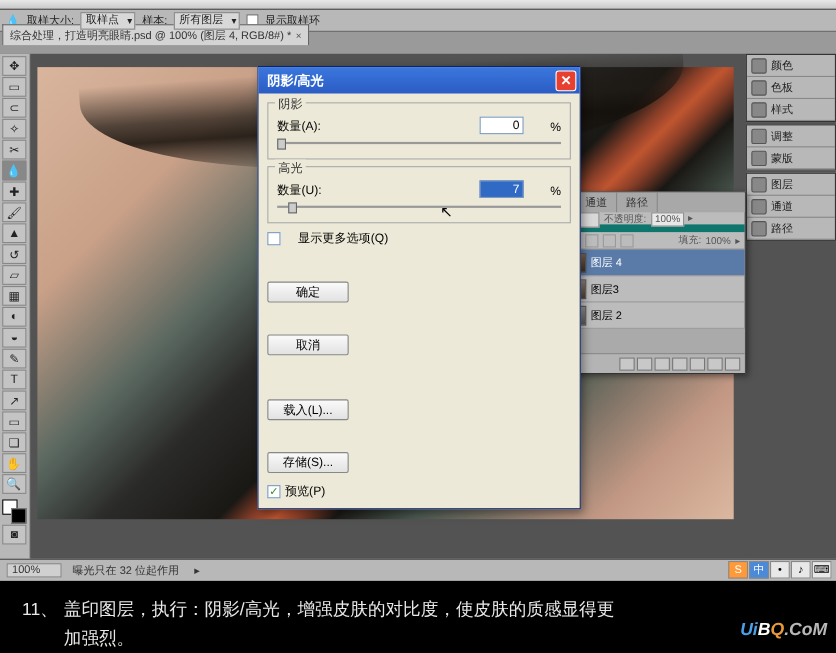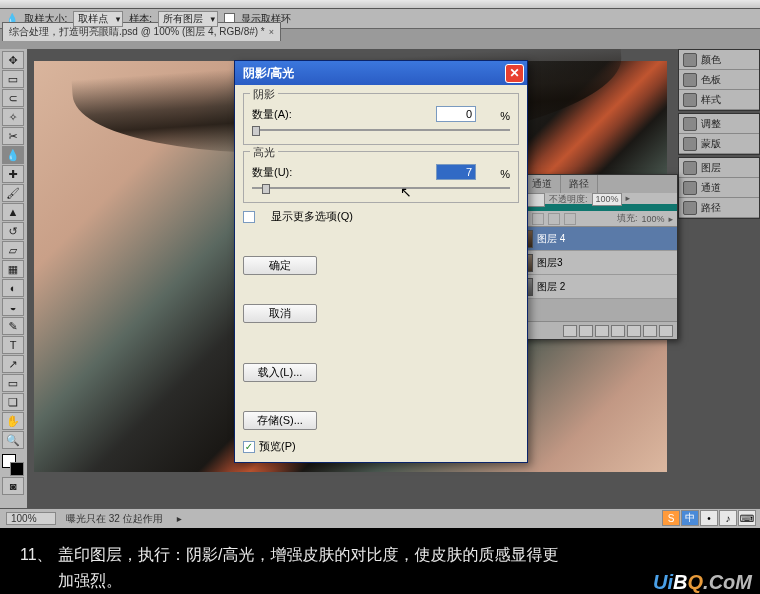--- a/index.html
+++ b/index.html
@@ -71,21 +71,21 @@
 .prev-row .cb { width: 12px; height: 12px; border: 1px solid #7a9ac0; background: #fff; display: flex; align-items: center; justify-content: center; color: #2a8a2a; font-size: 10px; }
 .cursor { position: absolute; top: 184px; left: 400px; z-index: 20; font-size: 14px; color: #000; }
 .status-bar { position: absolute; bottom: 0; left: 0; right: 0; height: 20px; background: #b8b8b8; border-top: 1px solid #555; display: flex; align-items: center; padding: 0 6px; gap: 10px; font-size: 10px; color: #333; }
 .status-bar .zoom { width: 50px; border: 1px solid #888; padding: 0 4px; background: #d0d0d0; }
 .ime-bar { position: absolute; bottom: 0; right: 4px; height: 18px; display: flex; gap: 1px; z-index: 3; }
 .ime-bar .im { width: 18px; height: 16px; border: 1px solid #888; background: #e8e8e8; font-size: 10px; display: flex; align-items: center; justify-content: center; }
 .ime-bar .im.s { background: #ff9a3a; color: #fff; }
 .ime-bar .im.b { background: #4a8ad8; color: #fff; }
 .caption { position: absolute; top: 534px; left: 0; width: 760px; padding: 8px 20px; color: #e8e8e8; font-size: 16px; line-height: 26px; }
 .caption .num { display: inline-block; width: 38px; }
-.watermark { position: absolute; bottom: 0; right: 8px; font-size: 20px; font-weight: bold; font-style: italic; }
+.watermark { position: absolute; bottom: 12px; right: 8px; font-size: 16px; font-weight: bold; font-style: italic; }
 .watermark .u { color: #4aa0e8; }
 .watermark .b { color: #fff; }
 .watermark .q { color: #e89a3a; }
 .watermark .c { color: #b8b8b8; }
 </style>
 </head>
 <body>
 
 <div class="app">
   <div class="top-bar"></div>

